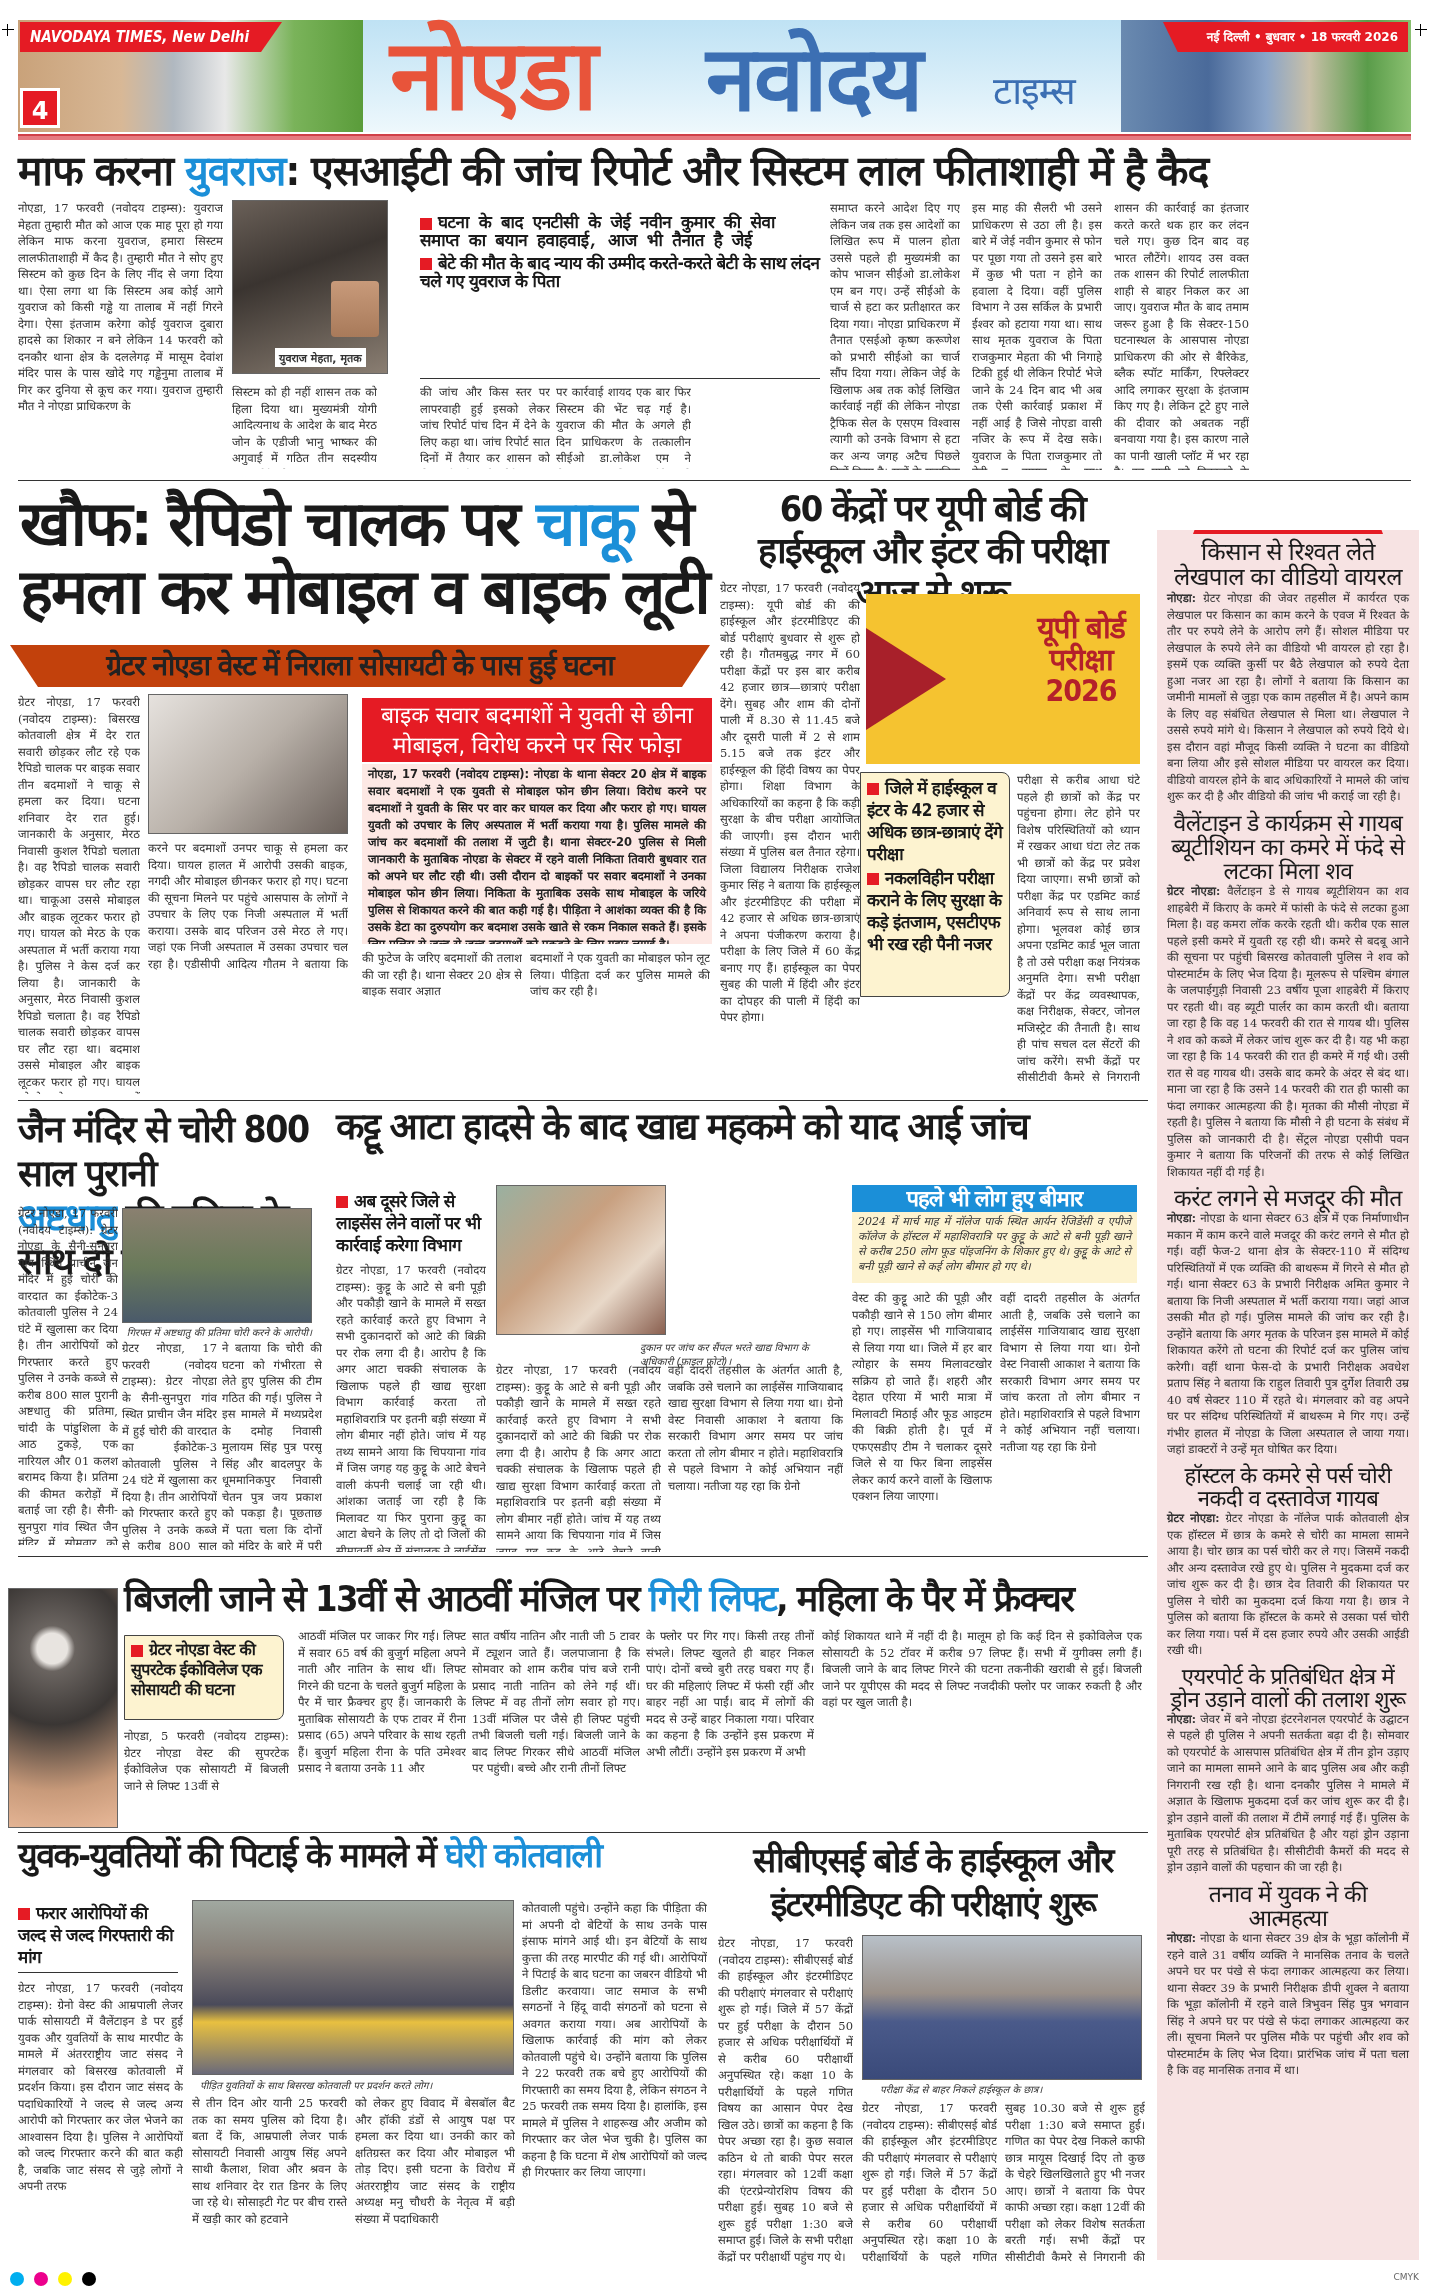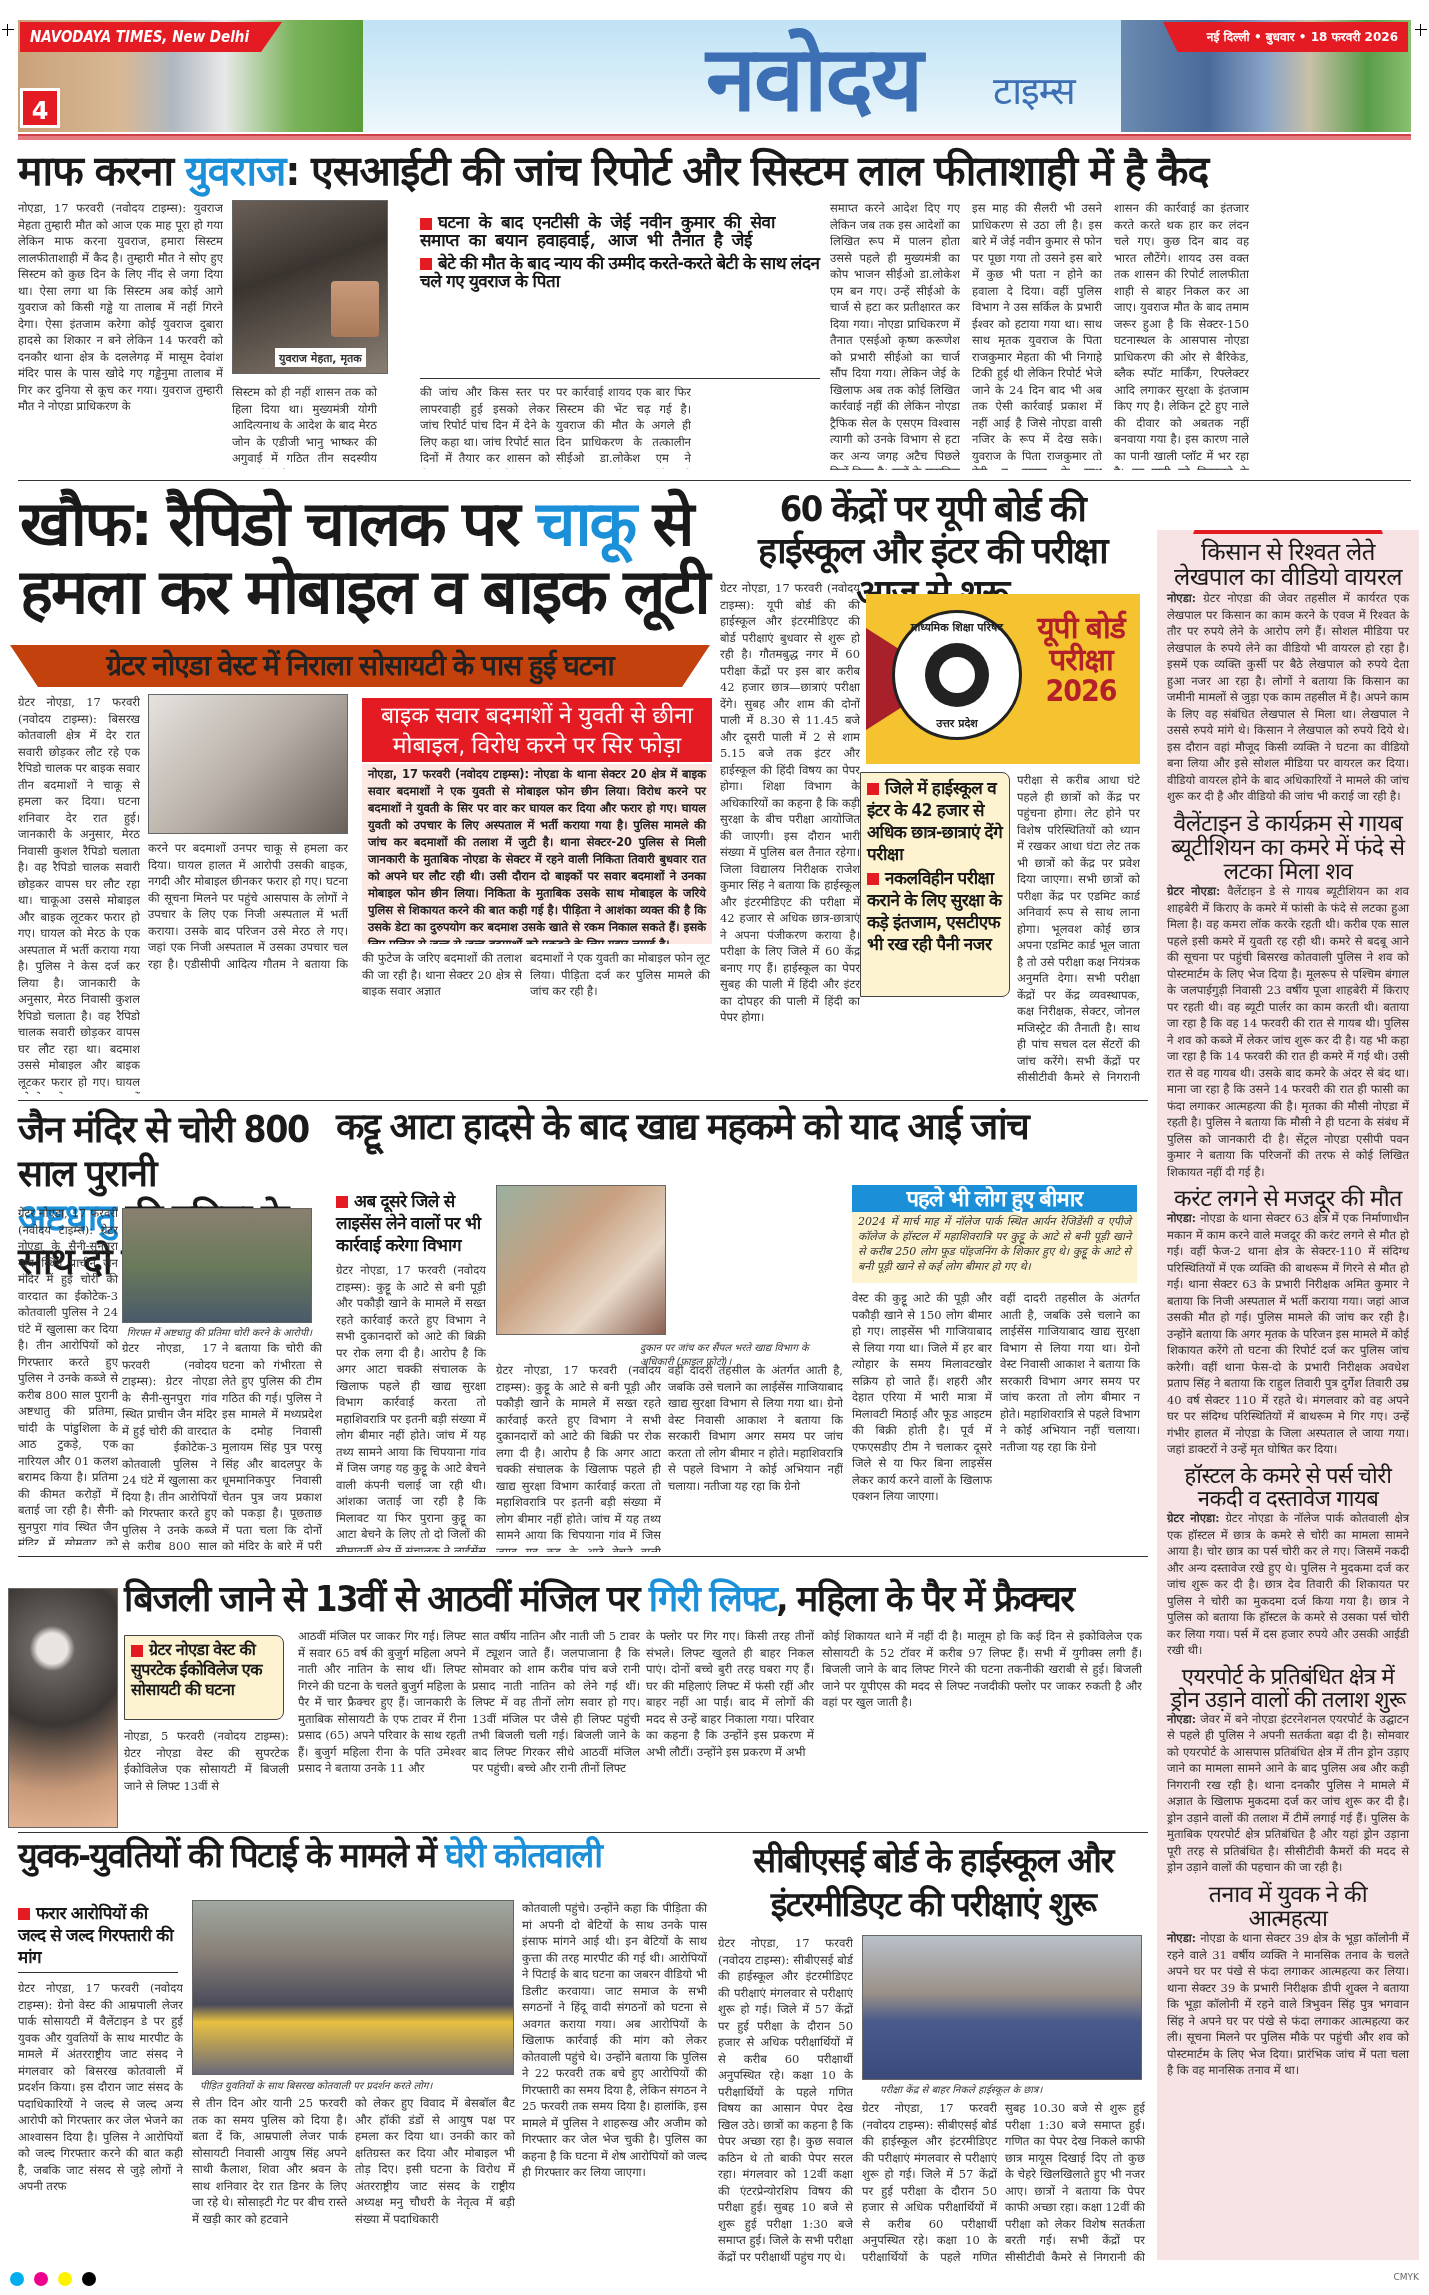--- a/index.html
+++ b/index.html
@@ -22,20 +22,21 @@
 
 <div class="crop" style="left:2px;top:24px"></div>
 <div class="crop" style="right:2px;top:24px"></div>
 
 <header class="abs" style="left:18px;top:20px;width:1393px;height:122px;">
   <div class="abs" style="left:0;top:0;width:345px;height:112px;background:linear-gradient(90deg,#c9a27a 0%,#d8b896 30%,#b0b8c0 45%,#e8e8e8 60%,#7ab35a 80%,#5a9c3a 100%);"></div>
   <div class="abs" style="left:345px;top:0;width:758px;height:112px;background:linear-gradient(180deg,#bfe2f4 0%,#dff1fa 70%,#eef8fc 100%);"></div>
   <div class="abs" style="left:1103px;top:0;width:290px;height:112px;background:linear-gradient(90deg,#6a8ab0 0%,#4a6a9a 30%,#8aa4c8 50%,#c8c0a8 65%,#5a9c4a 85%,#8ac070 100%);"></div>
   <div class="abs" style="left:2px;top:2px;width:262px;height:30px;background:#e51b24;clip-path:polygon(0 0,100% 0,92% 100%,0 100%);color:#fff;font-family:'DejaVu Sans Condensed','DejaVu Sans',sans-serif;font-style:italic;font-weight:bold;font-size:15px;line-height:30px;padding-left:10px;">NAVODAYA TIMES, New Delhi</div>
   <div class="abs" style="left:2px;top:68px;width:40px;height:40px;background:#e51b24;color:#fff;font-weight:bold;font-size:24px;text-align:center;line-height:40px;border:3px solid #fff;">4</div>
+  <div class="abs hl" style="left:372px;top:4px;font-size:98px;color:#e8543a;letter-spacing:-2px;">नोएडा</div>
   <div class="abs hl" style="left:688px;top:12px;font-size:90px;color:#3c6fb3;letter-spacing:-2px;">नवोदय</div>
   <div class="abs hl" style="left:975px;top:52px;font-size:38px;color:#3c6fb3;font-weight:normal;">टाइम्स</div>
   <div class="abs" style="left:1145px;top:2px;width:245px;height:30px;background:#e51b24;clip-path:polygon(0 0,100% 0,100% 100%,6% 100%);color:#fff;font-weight:bold;font-size:12px;line-height:30px;text-align:right;padding-right:10px;">नई दिल्ली • बुधवार • 18 फरवरी 2026</div>
   <div class="abs" style="left:0;top:114px;width:1393px;height:6px;background:#e57a80;border-top:2px solid #d04048;"></div>
 </header>
 
 <section>
   <h1 class="abs hl" style="left:18px;top:150px;width:1400px;font-size:41px;white-space:nowrap;">
     <span>माफ करना </span><span class="blue">युवराज</span><span>: एसआईटी की जांच रिपोर्ट और सिस्टम लाल फीताशाही में है कैद</span>
   </h1>
@@ -72,26 +73,20 @@
   <div class="col" style="left:362px;top:764px;width:350px;height:180px;background:#fde8e4;font-size:11.5px;line-height:17px;color:#222;font-weight:bold;padding:2px 6px;text-align:justify;">नोएडा, 17 फरवरी (नवोदय टाइम्स): नोएडा के थाना सेक्टर 20 क्षेत्र में बाइक सवार बदमाशों ने एक युवती से मोबाइल फोन छीन लिया। विरोध करने पर बदमाशों ने युवती के सिर पर वार कर घायल कर दिया और फरार हो गए। घायल युवती को उपचार के लिए अस्पताल में भर्ती कराया गया है। पुलिस मामले की जांच कर बदमाशों की तलाश में जुटी है। थाना सेक्टर-20 पुलिस से मिली जानकारी के मुताबिक नोएडा के सेक्टर में रहने वाली निकिता तिवारी बुधवार रात को अपने घर लौट रही थी। उसी दौरान दो बाइकों पर सवार बदमाशों ने उनका मोबाइल फोन छीन लिया। निकिता के मुताबिक उसके साथ मोबाइल के जरिये पुलिस से शिकायत करने की बात कही गई है। पीड़िता ने आशंका व्यक्त की है कि उसके डेटा का दुरुपयोग कर बदमाश उसके खाते से रकम निकाल सकते हैं। इसके लिए पुलिस से जल्द से जल्द बदमाशों को पकड़ने के लिए गुहार लगाई है।</div>
   <div class="col body-text" style="left:362px;top:950px;width:160px;height:140px;">की फुटेज के जरिए बदमाशों की तलाश की जा रही है। थाना सेक्टर 20 क्षेत्र से बाइक सवार अज्ञात</div>
   <div class="col body-text" style="left:530px;top:950px;width:180px;height:140px;">बदमाशों ने एक युवती का मोबाइल फोन लूट लिया। पीड़िता दर्ज कर पुलिस मामले की जांच कर रही है।</div>
 </section>
 
 <section>
   <h2 class="abs hl" style="left:725px;top:488px;width:415px;font-size:36px;line-height:42px;letter-spacing:-1.5px;text-align:center;">60 केंद्रों पर यूपी बोर्ड की हाईस्कूल और इंटर की परीक्षा आज से शुरू</h2>
   <div class="col body-text" style="left:720px;top:580px;width:140px;height:500px;">ग्रेटर नोएडा, 17 फरवरी (नवोदय टाइम्स): यूपी बोर्ड की की हाईस्कूल और इंटरमीडिएट की बोर्ड परीक्षाएं बुधवार से शुरू हो रही है। गौतमबुद्ध नगर में 60 परीक्षा केंद्रों पर इस बार करीब 42 हजार छात्र—छात्राएं परीक्षा देंगे। सुबह और शाम की दोनों पाली में 8.30 से 11.45 बजे और दूसरी पाली में 2 से शाम 5.15 बजे तक इंटर और हाईस्कूल की हिंदी विषय का पेपर होगा। शिक्षा विभाग के अधिकारियों का कहना है कि कड़ी सुरक्षा के बीच परीक्षा आयोजित की जाएगी। इस दौरान भारी संख्या में पुलिस बल तैनात रहेगा। जिला विद्यालय निरीक्षक राजेश कुमार सिंह ने बताया कि हाईस्कूल और इंटरमीडिएट की परीक्षा में 42 हजार से अधिक छात्र-छात्राएं ने अपना पंजीकरण कराया है। परीक्षा के लिए जिले में 60 केंद्र बनाए गए हैं। हाईस्कूल का पेपर सुबह की पाली में हिंदी और इंटर का दोपहर की पाली में हिंदी का पेपर होगा।</div>
   <div class="abs" style="left:866px;top:594px;width:274px;height:170px;background:#f5c330;overflow:hidden;">
     <div class="abs" style="left:0;top:0;width:80px;height:170px;background:#a8202a;clip-path:polygon(0 20%,100% 50%,0 80%);"></div>
-    <div class="abs" style="left:26px;top:16px;width:130px;height:130px;border-radius:50%;background:#fff;border:3px solid #222;">
-      <div class="abs" style="left:30px;top:30px;width:64px;height:64px;border-radius:50%;background:#222;"></div>
-      <div class="abs" style="left:44px;top:44px;width:36px;height:36px;border-radius:50%;background:#fff;"></div>
-      <div class="abs" style="left:0;top:6px;width:124px;text-align:center;font-size:11px;font-weight:bold;">माध्यमिक शिक्षा परिषद</div>
-      <div class="abs" style="left:0;top:102px;width:124px;text-align:center;font-size:11px;font-weight:bold;">उत्तर प्रदेश</div>
-    </div>
     <div class="abs hl" style="left:160px;top:18px;width:110px;text-align:center;color:#b4202a;font-size:30px;letter-spacing:-1px;">
       <div>यूपी बोर्ड</div>
       <div>परीक्षा</div>
       <div>2026</div>
     </div>
   </div>
   <div class="abs" style="left:860px;top:772px;width:150px;height:225px;background:#fdf3d0;border:1px solid #444;border-radius:0 8px 8px 0;padding:4px 6px;">
     <div class="hl" style="font-size:17px;line-height:22px;letter-spacing:-0.5px;"><span class="bullet"></span><span>जिले में हाईस्कूल व इंटर के 42 हजार से अधिक छात्र-छात्राएं देंगे परीक्षा</span></div>
     <div class="hl" style="font-size:17px;line-height:22px;letter-spacing:-0.5px;margin-top:2px;"><span class="bullet"></span><span>नकलविहीन परीक्षा कराने के लिए सुरक्षा के कड़े इंतजाम, एसटीएफ भी रख रही पैनी नजर</span></div>
   </div>

